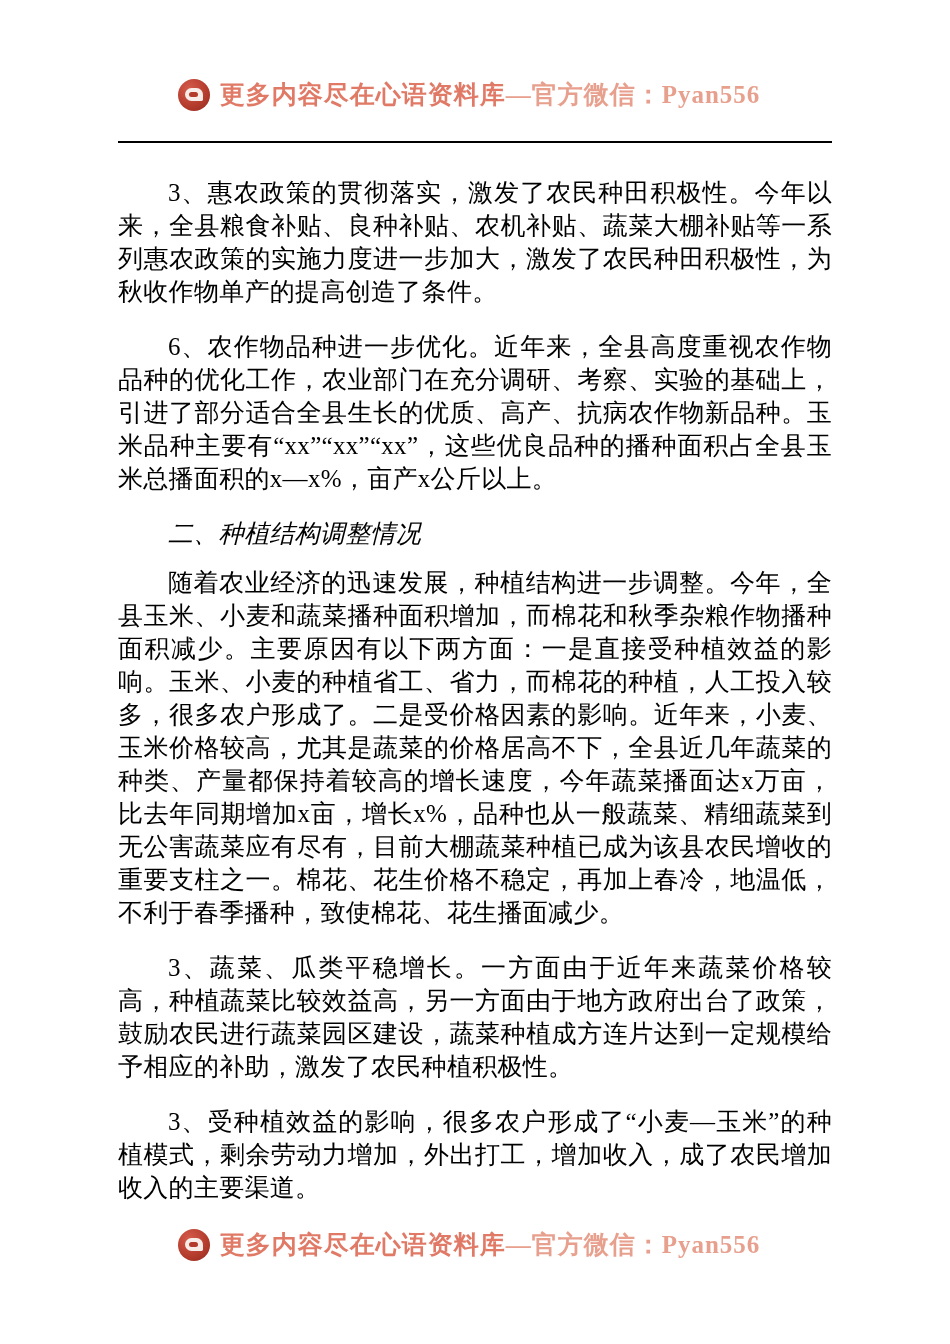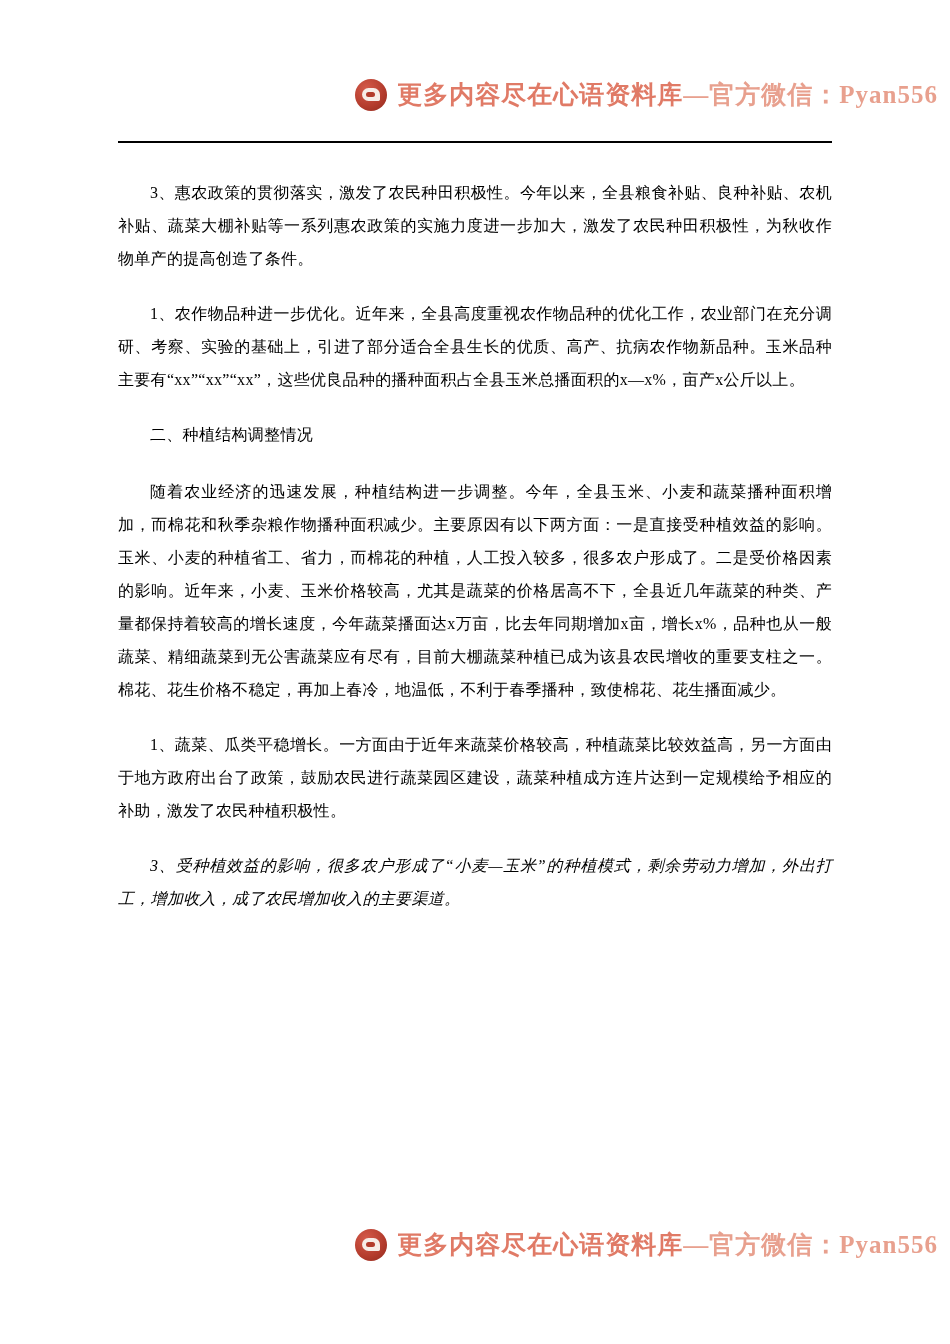--- a/index.html
+++ b/index.html
@@ -22,21 +22,21 @@
     box-sizing: border-box;
   }
 
   
   .banner {
     position: absolute;
     left: 0;
     width: 938px;
     display: flex;
     align-items: center;
-    justify-content: flex-end;
+    justify-content: center;
     gap: 10px;
   }
   .banner-top { top: 78px; }
   .banner-bottom { top: 1228px; }
 
   .banner-logo {
     width: 32px;
     height: 32px;
     border-radius: 50%;
     background: radial-gradient(circle at 35% 30%, #d45a4a 0%, #b33b2c 60%, #8e2a1e 100%);
@@ -85,50 +85,51 @@
 
   
   .content {
     position: absolute;
     left: 118px;
     top: 176px;
     width: 714px;
   }
   p.para {
     margin: 0 0 22px 0;
-    font-size: 16px;
+    font-size: 25px;
     line-height: 33px;
     text-align: justify;
     text-justify: inter-ideograph;
     text-indent: 2em;
     letter-spacing: 0.3px;
   }
   p.para.heading {
-    margin-bottom: 24px;
+    margin-bottom: 16px;
+    font-style: italic;
   }
-  p.para:last-child { margin-bottom: 9px; font-style: italic; }
+  p.para:last-child { margin-bottom: 9px; }
 </style>
 </head>
 <body>
 
 <div class="page">
 
   <div class="banner banner-top">
     <div class="banner-logo"></div>
     <div class="banner-text"><span>更多内容尽在心语资料库</span><span class="tail">—官方微信：Pyan556</span></div>
   </div>
 
   <div class="header-rule"></div>
 
   <div class="content">
     <p class="para">3、惠农政策的贯彻落实，激发了农民种田积极性。今年以来，全县粮食补贴、良种补贴、农机补贴、蔬菜大棚补贴等一系列惠农政策的实施力度进一步加大，激发了农民种田积极性，为秋收作物单产的提高创造了条件。</p>
-    <p class="para">1、农作物品种进一步优化。近年来，全县高度重视农作物品种的优化工作，农业部门在充分调研、考察、实验的基础上，引进了部分适合全县生长的优质、高产、抗病农作物新品种。玉米品种主要有“xx”“xx”“xx”，这些优良品种的播种面积占全县玉米总播面积的x—x%，亩产x公斤以上。</p>
+    <p class="para">6、农作物品种进一步优化。近年来，全县高度重视农作物品种的优化工作，农业部门在充分调研、考察、实验的基础上，引进了部分适合全县生长的优质、高产、抗病农作物新品种。玉米品种主要有“xx”“xx”“xx”，这些优良品种的播种面积占全县玉米总播面积的x—x%，亩产x公斤以上。</p>
     <p class="para heading">二、种植结构调整情况</p>
     <p class="para">随着农业经济的迅速发展，种植结构进一步调整。今年，全县玉米、小麦和蔬菜播种面积增加，而棉花和秋季杂粮作物播种面积减少。主要原因有以下两方面：一是直接受种植效益的影响。玉米、小麦的种植省工、省力，而棉花的种植，人工投入较多，很多农户形成了。二是受价格因素的影响。近年来，小麦、玉米价格较高，尤其是蔬菜的价格居高不下，全县近几年蔬菜的种类、产量都保持着较高的增长速度，今年蔬菜播面达x万亩，比去年同期增加x亩，增长x%，品种也从一般蔬菜、精细蔬菜到无公害蔬菜应有尽有，目前大棚蔬菜种植已成为该县农民增收的重要支柱之一。棉花、花生价格不稳定，再加上春冷，地温低，不利于春季播种，致使棉花、花生播面减少。</p>
-    <p class="para">1、蔬菜、瓜类平稳增长。一方面由于近年来蔬菜价格较高，种植蔬菜比较效益高，另一方面由于地方政府出台了政策，鼓励农民进行蔬菜园区建设，蔬菜种植成方连片达到一定规模给予相应的补助，激发了农民种植积极性。</p>
+    <p class="para">3、蔬菜、瓜类平稳增长。一方面由于近年来蔬菜价格较高，种植蔬菜比较效益高，另一方面由于地方政府出台了政策，鼓励农民进行蔬菜园区建设，蔬菜种植成方连片达到一定规模给予相应的补助，激发了农民种植积极性。</p>
     <p class="para">3、受种植效益的影响，很多农户形成了“小麦—玉米”的种植模式，剩余劳动力增加，外出打工，增加收入，成了农民增加收入的主要渠道。</p>
   </div>
 
   <div class="banner banner-bottom">
     <div class="banner-logo"></div>
     <div class="banner-text"><span>更多内容尽在心语资料库</span><span class="tail">—官方微信：Pyan556</span></div>
   </div>
 
 </div>
 

